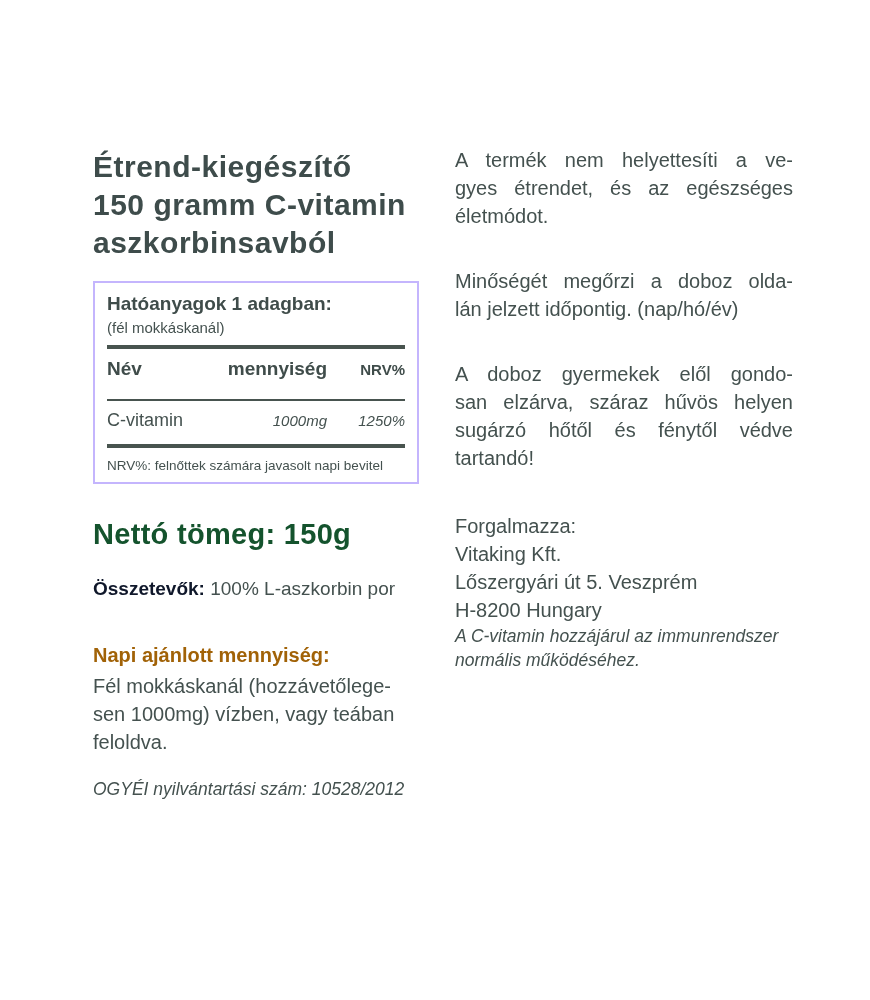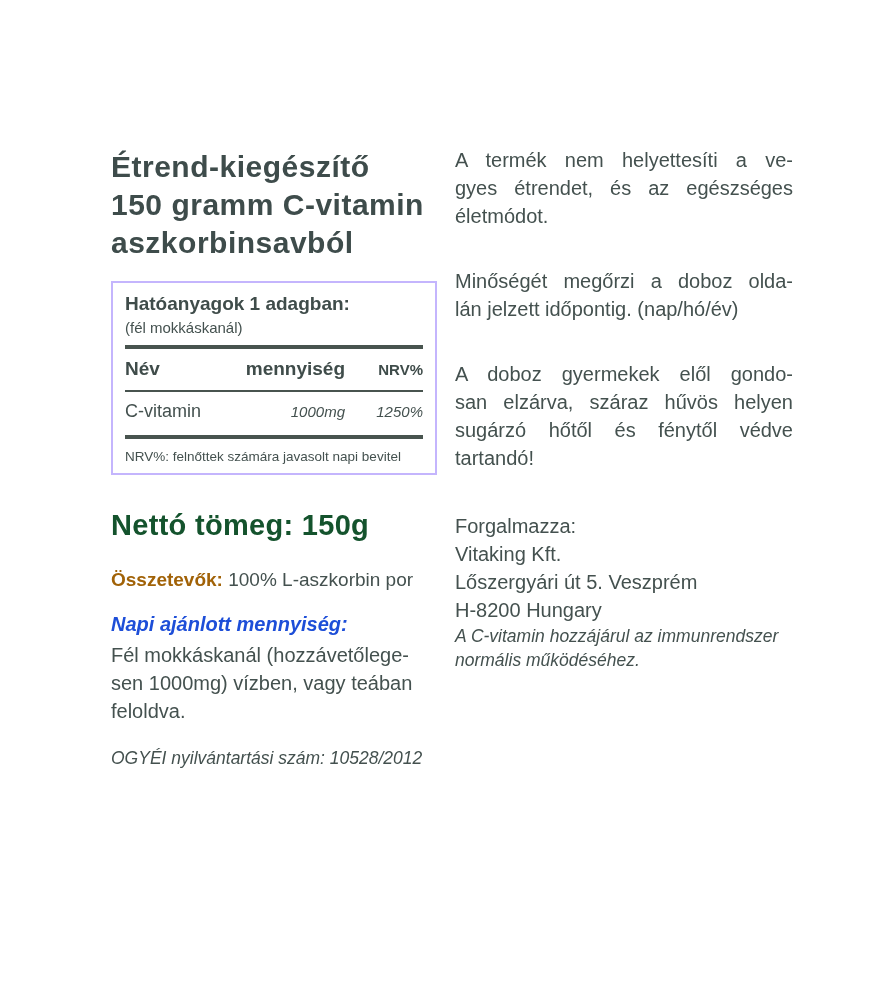--- a/index.html
+++ b/index.html
@@ -4,59 +4,59 @@
 <style>
   html,body{margin:0;padding:0;background:#ffffff;}
   .page{
     position:relative;
     width:870px;height:1000px;
     background:#ffffff;
     font-family:"Liberation Sans", sans-serif;
     color:#44514f;
     overflow:hidden;
   }
-  .col-left{position:absolute;left:111px;top:148px;width:330px;}
+  .col-left{position:absolute;left:93px;top:148px;width:330px;}
   .col-right{position:absolute;left:455px;top:146px;width:338px;}
 
   .product-title{
     font-size:30px;font-weight:bold;line-height:38px;
     white-space:pre-line;color:#3e4c4b;letter-spacing:.5px;
   }
 
   
   .facts-box{
     margin-top:19px;
     border:2px solid #c4b5fd;
     padding:10px 12px 9px 12px;
     width:298px;
   }
   .facts-header{font-size:19px;font-weight:bold;color:#3f4c4a;}
   .facts-sub{font-size:15px;margin-top:4px;}
   table.facts{width:100%;border-collapse:collapse;margin-top:9px;}
   table.facts td{padding:0;}
   tr.head td{
     border-top:4px solid #48544f;border-bottom:2px solid #48544f;
-    padding:9px 0 10px 0;font-weight:bold;font-size:19px;color:#3f4c4a;
+    padding:9px 0 19px 0;font-weight:bold;font-size:19px;color:#3f4c4a;
   }
   tr.head td.c-nrv{font-size:15px;}
   tr.data td{
     border-bottom:4px solid #48544f;
     padding:9px 0 13px 0;font-size:18px;
   }
   tr.data td.c-amt, tr.data td.c-nrv{font-size:15px;font-style:italic;}
   td.c-amt{text-align:right;}
   td.c-nrv{text-align:right;width:64px;padding-left:14px !important;}
   .facts-footnote{font-size:13.5px;margin-top:10px;}
 
   .net-weight{margin-top:34px;font-size:29px;font-weight:bold;color:#14532d;letter-spacing:.3px;}
 
   .ingredients{margin-top:27px;font-size:19px;}
-  .ingredients b{font-weight:bold;color:#a16207;}
+  .ingredients b{font-weight:bold;color:#0f172a;}
 
-  .daily-heading{margin-top:22px;font-size:20px;font-weight:bold;color:#1d4ed8;font-style:italic;}
+  .daily-heading{margin-top:44px;font-size:20px;font-weight:bold;color:#a16207;}
   .daily-body{margin-top:5px;font-size:20px;line-height:28px;white-space:pre-line;}
 
   .registration{margin-top:23px;font-size:17.5px;font-style:italic;}
 
   
   .warning{font-size:20px;line-height:28px;margin:0 0 40px 0;}
   .warning .jline{text-align:justify;text-align-last:justify;}
   .warning .lline{text-align:left;}
   .warning.tight{margin-bottom:37px;}
   .warning.last{}

